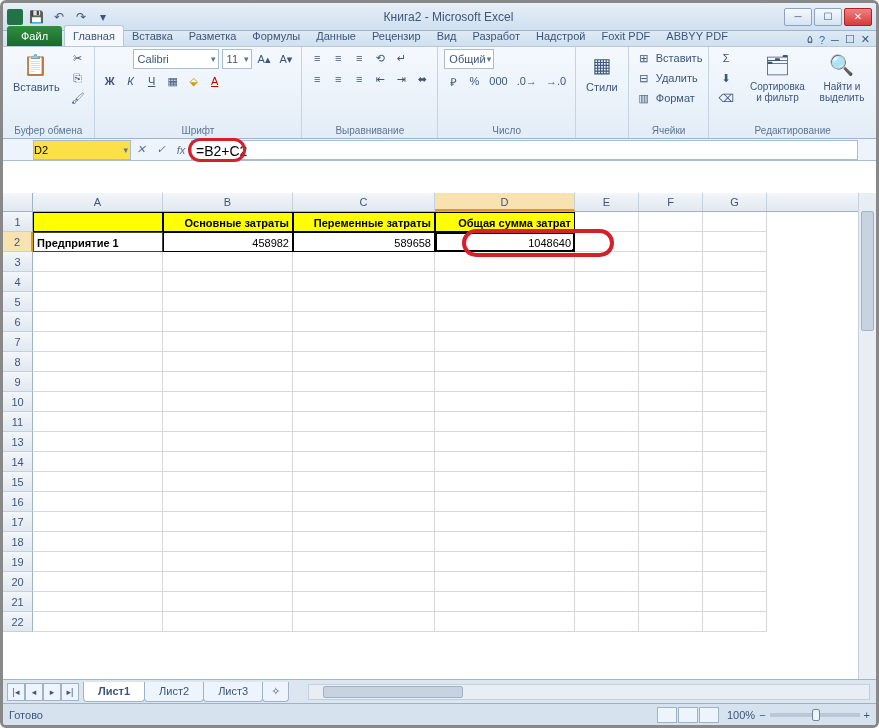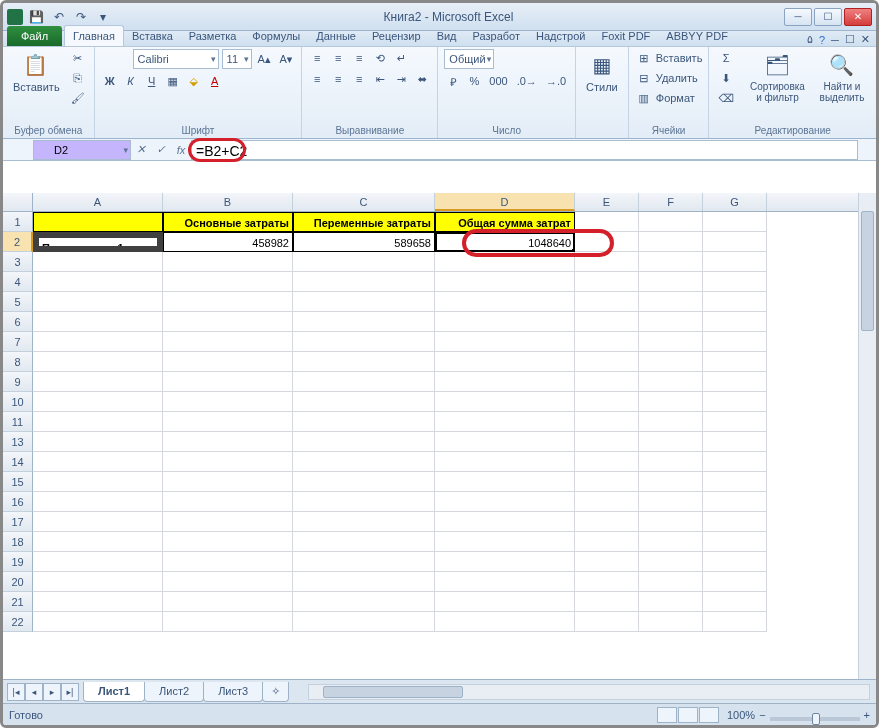--- a/index.html
+++ b/index.html
@@ -32,39 +32,39 @@
 .col { display: flex; flex-direction: column; gap: 2px; }
 .row { display: flex; gap: 3px; align-items: center; }
 .smbtn { min-width: 18px; height: 18px; display: flex; align-items: center; justify-content: center; font-size: 11px; border: 1px solid transparent; padding: 0 2px; }
 .combo { height: 20px; border: 1px solid #a9bdd2; background: #fff; display: flex; align-items: center; padding: 0 14px 0 4px; font-size: 11px; position: relative; }
 .combo::after { content: '▾'; position: absolute; right: 2px; font-size: 9px; color: #5b7494; }
 .font-name { width: 86px; margin-left: 32px; }
 .font-size { width: 30px; }
 
 
 .fbar { height: 22px; border-bottom: 1px solid #a9bdd2; display: flex; align-items: center; background: #eef4fb; }
-.namebox { width: 98px; height: 20px; border: 1px solid #a9bdd2; background: #c4b5fd; margin-left: 30px; display: flex; align-items: center; padding: 0 20px; font-size: 11px; position: relative; }
+.namebox { width: 98px; height: 20px; border: 1px solid #a9bdd2; background: #fde047; margin-left: 30px; display: flex; align-items: center; padding: 0 0; font-size: 11px; position: relative; }
 .namebox::after { content: '▾'; position: absolute; right: 2px; font-size: 9px; color: #5b7494; }
 .fbtn { width: 20px; height: 20px; display: flex; align-items: center; justify-content: center; font-size: 11px; color: #5b7494; font-style: italic; }
 .formula-input { flex: 1; height: 20px; border: 1px solid #a9bdd2; background: #fff; display: flex; align-items: flex-end; padding: 0 4px; font-size: 14px; margin-right: 18px; position: relative; }
 .formula-highlight { position: absolute; left: -4px; top: -3px; width: 58px; height: 24px; border: 3px solid #d4202a; border-radius: 12px; pointer-events: none; }
 
 
 .sheet-wrap { position: absolute; top: 190px; bottom: 46px; left: 0; right: 18px; overflow: hidden; background: #fff; }
 .colheads { display: flex; height: 19px; background: linear-gradient(#f3f6fa,#e1e8f0); border-bottom: 1px solid #9fb3c8; }
 .corner { width: 30px; border-right: 1px solid #9fb3c8; background: linear-gradient(#f3f6fa,#e1e8f0); }
 .colhead { border-right: 1px solid #c4d0dc; text-align: center; font-size: 11px; color: #3b567b; line-height: 19px; }
 .colhead.sel { background: #f8e2b0; border-bottom: 2px solid #d99a20; }
 .rows { }
 .grow { display: flex; height: 20px; }
 .rowhead { width: 30px; background: linear-gradient(#f3f6fa,#e1e8f0); border-right: 1px solid #9fb3c8; border-bottom: 1px solid #c4d0dc; text-align: center; font-size: 11px; color: #3b567b; line-height: 20px; }
 .rowhead.sel { background: #f8e2b0; border-right: 2px solid #d99a20; }
 .cell { border-right: 1px solid #d4d8dc; border-bottom: 1px solid #d4d8dc; font-size: 11px; padding: 0 3px; line-height: 20px; overflow: hidden; white-space: nowrap; }
 .cell.header { background: #ffff00; font-weight: bold; text-align: right; border: 1px solid #000; }
-.cell.data-a { font-weight: bold; border: 6px solid #404040; }
+.cell.data-a { font-weight: bold; border: 1px solid #404040; }
 .cell.data-n { text-align: right; border: 1px solid #000; }
 .cell.selected { position: relative; }
 .sel-border { position: absolute; top: -1px; left: -1px; right: -1px; bottom: -1px; border: 2px solid #000; pointer-events: none; }
 .sel-handle { position: absolute; right: -3px; bottom: -3px; width: 5px; height: 5px; background: #000; }
 .result-highlight { position: absolute; border: 4px solid #d4202a; border-radius: 14px; pointer-events: none; z-index: 10; }
 
 
 .cA { width: 130px; } .cB { width: 130px; } .cC { width: 142px; } .cD { width: 140px; }
 .cE { width: 64px; } .cF { width: 64px; } .cG { width: 64px; }
 
@@ -80,21 +80,21 @@
 .sheettab { padding: 3px 14px; font-size: 11px; background: #eef4fb; border: 1px solid #9fb3c8; border-top: none; border-radius: 0 0 4px 4px; margin-right: -1px; color: #3b567b; }
 .sheettab.active { background: #fff; font-weight: bold; }
 .hscroll { flex: 1; margin: 0 6px 0 20px; height: 16px; background: #e9eef4; border: 1px solid #c4d0dc; position: relative; }
 .hscroll .thumb { position: absolute; left: 14px; top: 1px; bottom: 1px; width: 140px; background: #c7d3e0; border: 1px solid #9fb3c8; border-radius: 2px; }
 
 
 .statusbar { position: absolute; bottom: 0; left: 0; right: 0; height: 22px; background: linear-gradient(#dfe9f3,#cdd dbe8); background: #d6e2ee; border-top: 1px solid #9fb3c8; display: flex; align-items: center; font-size: 11px; color: #3b567b; padding: 0 6px; }
 .statusbar .spacer { flex: 1; }
 .viewbtns { display: flex; gap: 1px; margin-right: 8px; }
 .viewbtn { width: 20px; height: 16px; border: 1px solid #9fb3c8; background: #eef4fb; }
-.zoom { display: flex; align-items: flex-end; gap: 4px; }
+.zoom { display: flex; align-items: center; gap: 4px; }
 .zoom-track { width: 90px; height: 4px; background: #b9c7d6; position: relative; }
 .zoom-thumb { position: absolute; left: 42px; top: -4px; width: 8px; height: 12px; background: #eef4fb; border: 1px solid #6f87a0; border-radius: 2px; }
 </style>
 </head>
 <body>
 
 <div class="titlebar">
   <div class="excel-icon"></div>
   <div class="qat">
     <div class="qat-btn">💾</div>

